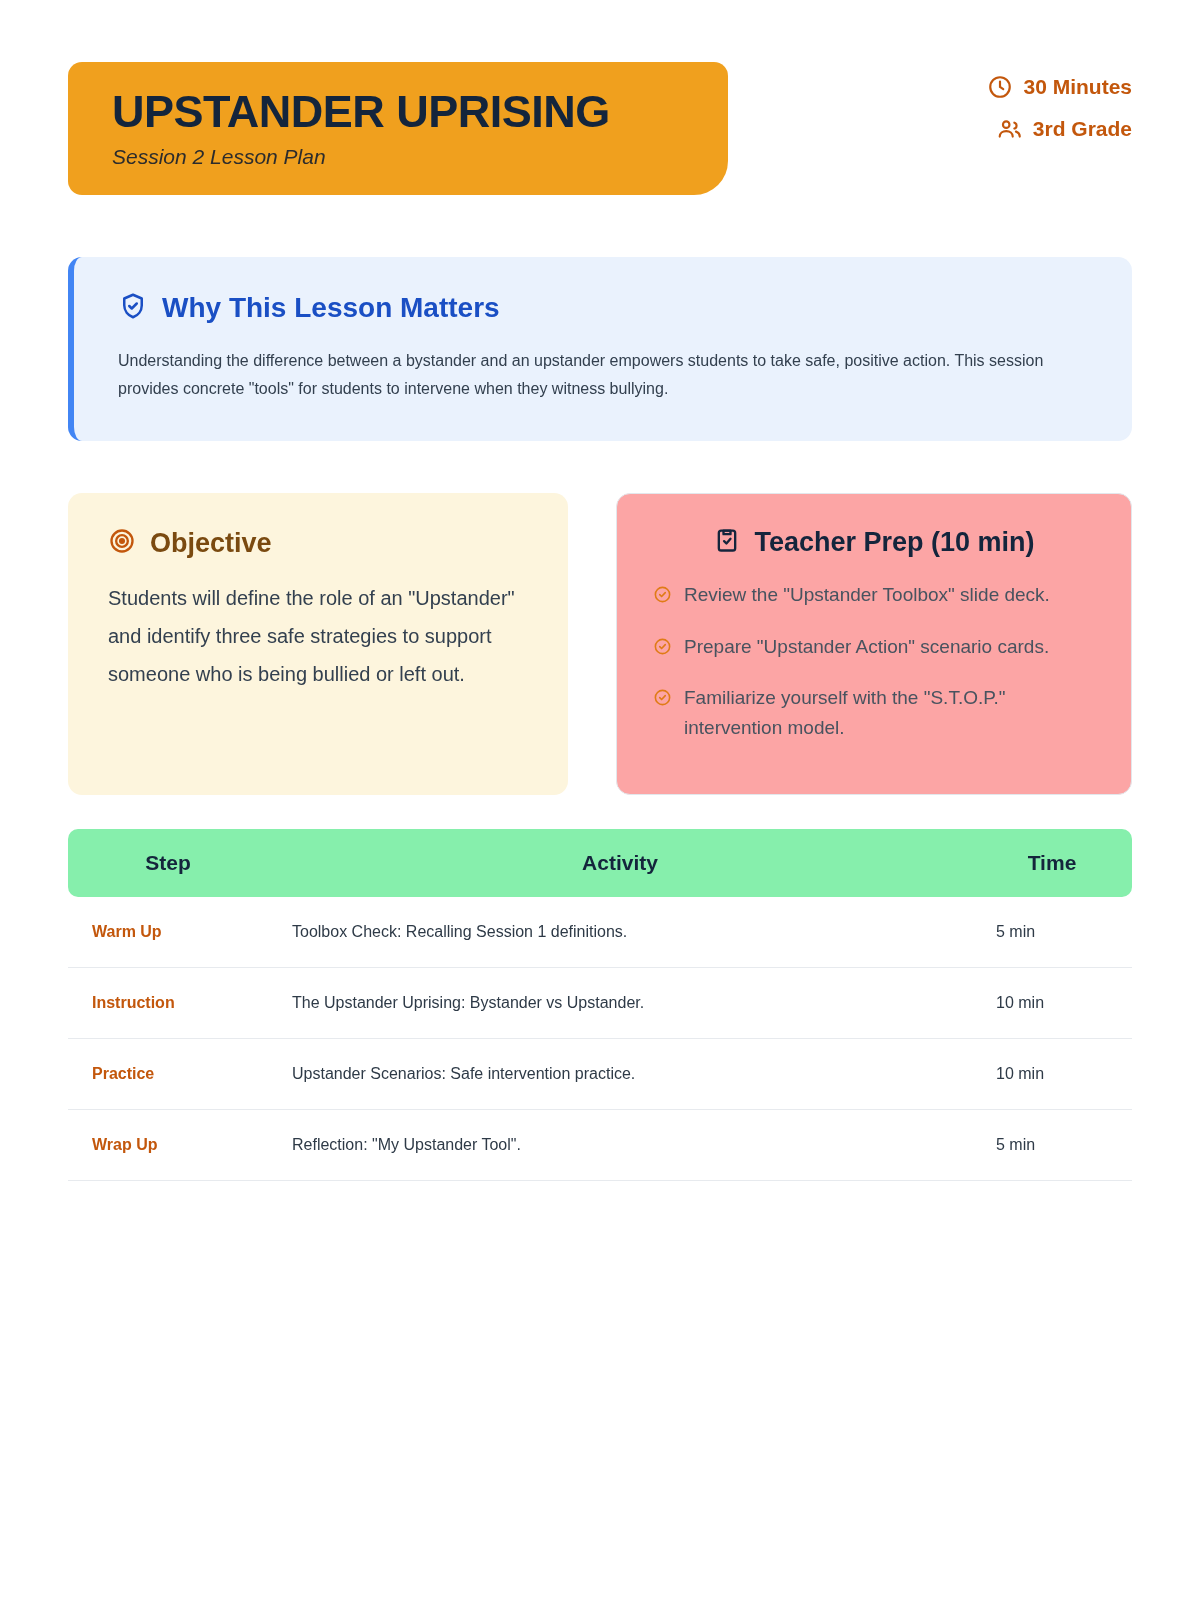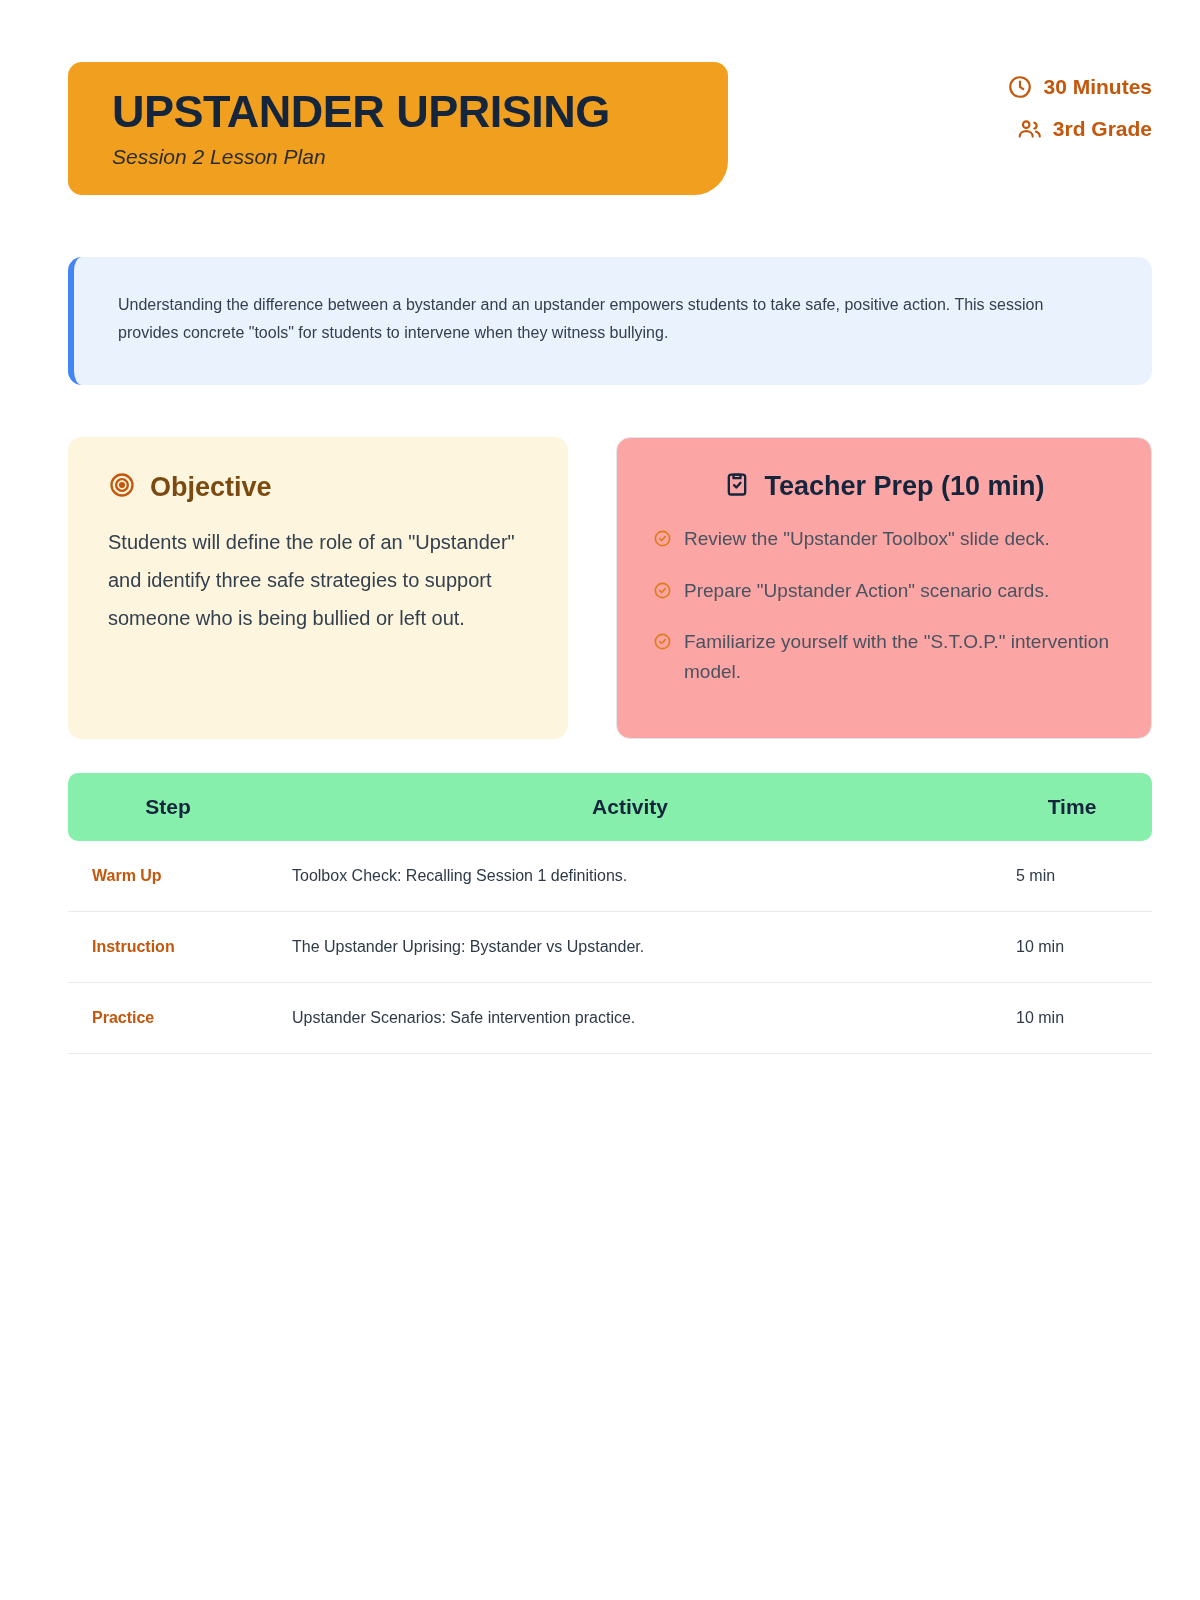--- a/index.html
+++ b/index.html
@@ -7,21 +7,21 @@
     margin: 0;
     padding: 0;
     width: 1200px;
     height: 1600px;
     background: #ffffff;
     font-family: "Liberation Sans", sans-serif;
   }
   .page {
     width: 1200px;
     height: 1198px;
-    padding: 62px 48px 0 68px;
+    padding: 62px 68px 0 68px;
     position: relative;
   }
 
   
   .header-row {
     display: flex;
     align-items: flex-start;
     justify-content: space-between;
   }
   .title-block {
@@ -208,20 +208,29 @@
             <path d="M16 6.2a2.8 2.8 0 0 1 0 5.4"></path>
             <path d="M17.5 14.4c2 .6 3.5 2.2 3.5 4.6"></path>
           </svg>
         </span>
         <span>3rd Grade</span>
       </div>
     </div>
   </div>
 
   <div class="why-card">
+    <div class="why-head">
+      <span>
+        <svg width="30" height="30" viewBox="0 0 24 24" fill="none" stroke="#1a4fc4" stroke-width="2" stroke-linecap="round" stroke-linejoin="round">
+          <path d="M12 3l7 3v5.5c0 4.3-3 8-7 9.5-4-1.5-7-5.2-7-9.5V6l7-3z"></path>
+          <path d="M9 12l2 2 4-4"></path>
+        </svg>
+      </span>
+      <span class="why-title">Why This Lesson Matters</span>
+    </div>
     <div class="why-body">Understanding the difference between a bystander and an upstander empowers students to take safe, positive action. This session provides concrete "tools" for students to intervene when they witness bullying.</div>
   </div>
 
   <div class="cols">
 
     <div class="obj-card">
       <div class="obj-head">
         <span>
           <svg width="28" height="28" viewBox="0 0 24 24" fill="none" stroke="#c3570c" stroke-width="2">
             <circle cx="12" cy="12" r="9"></circle>
@@ -294,16 +303,21 @@
       <tr>
         <td class="step">Instruction</td>
         <td>The Upstander Uprising: Bystander vs Upstander.</td>
         <td>10 min</td>
       </tr>
       <tr>
         <td class="step">Practice</td>
         <td>Upstander Scenarios: Safe intervention practice.</td>
         <td>10 min</td>
       </tr>
+      <tr>
+        <td class="step">Wrap Up</td>
+        <td>Reflection: "My Upstander Tool".</td>
+        <td>5 min</td>
+      </tr>
     </tbody>
   </table>
 
 </div>
 
 </body></html>

